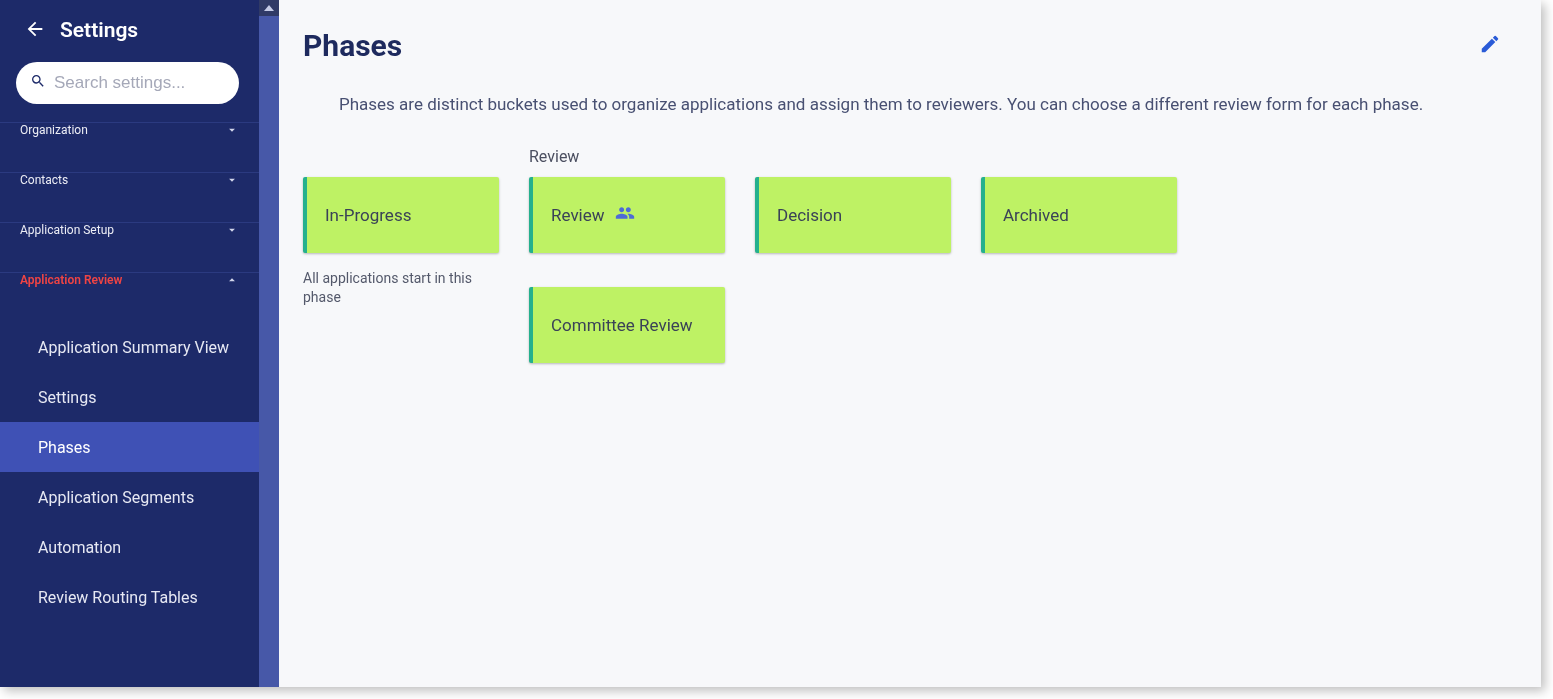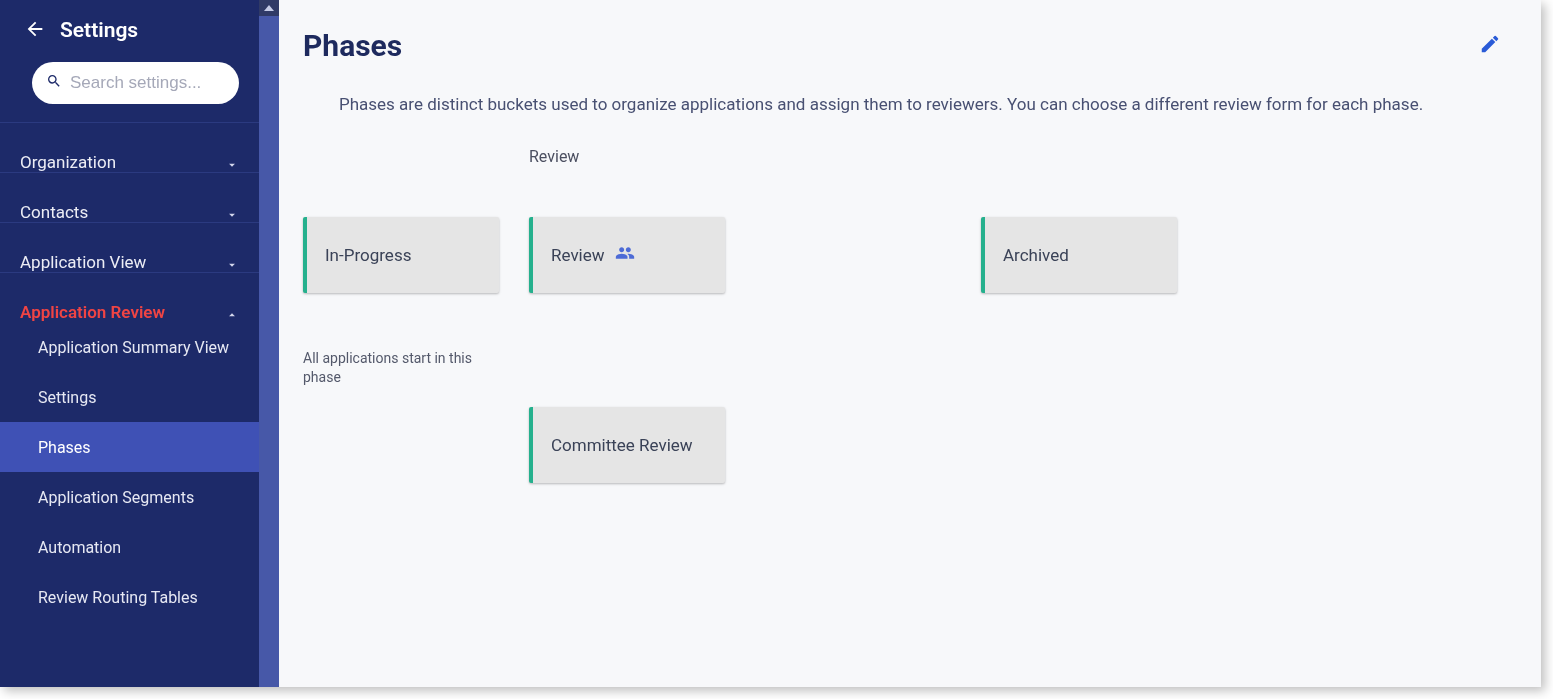--- a/index.html
+++ b/index.html
@@ -53,21 +53,21 @@
       display: flex;
       cursor: pointer;
     }
     .back-arrow svg { width: 22px; height: 22px; fill: #fff; }
     .settings-title {
       font-size: 21px;
       font-weight: 600;
       color: #fff;
     }
     .search-wrap {
-      padding: 0 20px 18px 32px;
+      padding: 0 20px 18px 16px;
     }
     .search-field {
       width: 100%;
       height: 42px;
       border-radius: 21px;
       background: #fff;
       display: flex;
       align-items: center;
       padding: 0 14px;
       gap: 8px;
@@ -79,26 +79,26 @@
       font-size: 17px;
       color: #555;
       flex: 1;
       background: transparent;
     }
     .search-input::placeholder { color: #a5a8b8; }
 
     .nav-section {
       height: 50px;
       display: flex;
-      align-items: flex-end;
+      align-items: flex-start;
       justify-content: space-between;
       padding: 0 20px;
       border-top: 1px solid #2b3a80;
       cursor: pointer;
-      font-size: 17px;
+      font-size: 12px;
       color: #ecedf5;
       gap: 15px;
     }
     .nav-section:last-of-type { border-bottom: 1px solid #2b3a80; }
     .nav-section.expanded { font-weight: 600; color: #ef4444; }
     .chevron { display: flex; }
     .chevron svg { width: 14px; height: 14px; fill: #d3d7ec; }
 
     .nav-sub-list { display: flex; flex-direction: column; }
     .nav-sub-item {
@@ -149,31 +149,30 @@
 
     .phases-grid {
       display: flex;
       gap: 30px;
       align-items: flex-start;
     }
     .phase-col {
       width: 196px;
       display: flex;
       flex-direction: column;
-      gap: 40px;
     }
     .col-header {
       font-size: 16px;
       color: #4b4f60;
       margin-bottom: 8px;
       min-height: 22px;
     }
     .phase-card {
       height: 76px;
-      background: #e5e5e5;
+      background: #bef264;
       border-left: 4px solid #25b08d;
       border-radius: 2px;
       box-shadow: 0 1px 3px rgba(0,0,0,0.15), 0 1px 2px rgba(0,0,0,0.12);
       display: flex;
       align-items: center;
       padding: 0 18px;
       gap: 10px;
       cursor: pointer;
       margin-bottom: 12px;
     }
@@ -236,21 +235,21 @@
     <div class="nav-section">
       <span>Contacts</span>
       <span class="chevron">
         <svg viewBox="0 0 24 24">
             <path d="M7 10l5 5 5-5z"></path>
           </svg>
       </span>
     </div>
 
     <div class="nav-section">
-      <span>Application View</span>
+      <span>Application Setup</span>
       <span class="chevron">
         <svg viewBox="0 0 24 24">
             <path d="M7 10l5 5 5-5z"></path>
           </svg>
       </span>
     </div>
 
     <div class="nav-section expanded">
       <span>Application Review</span>
       <span class="chevron">
@@ -317,20 +316,23 @@
           </span>
         </div>
         <div class="caption-spacer"></div>
         <div class="phase-card">
           <span class="card-label">Committee Review</span>
         </div>
       </div>
 
       <div class="phase-col">
         <div class="col-header"></div>
+        <div class="phase-card">
+          <span class="card-label">Decision</span>
+        </div>
       </div>
 
       <div class="phase-col">
         <div class="col-header"></div>
         <div class="phase-card">
           <span class="card-label">Archived</span>
         </div>
       </div>
 
     </div>

